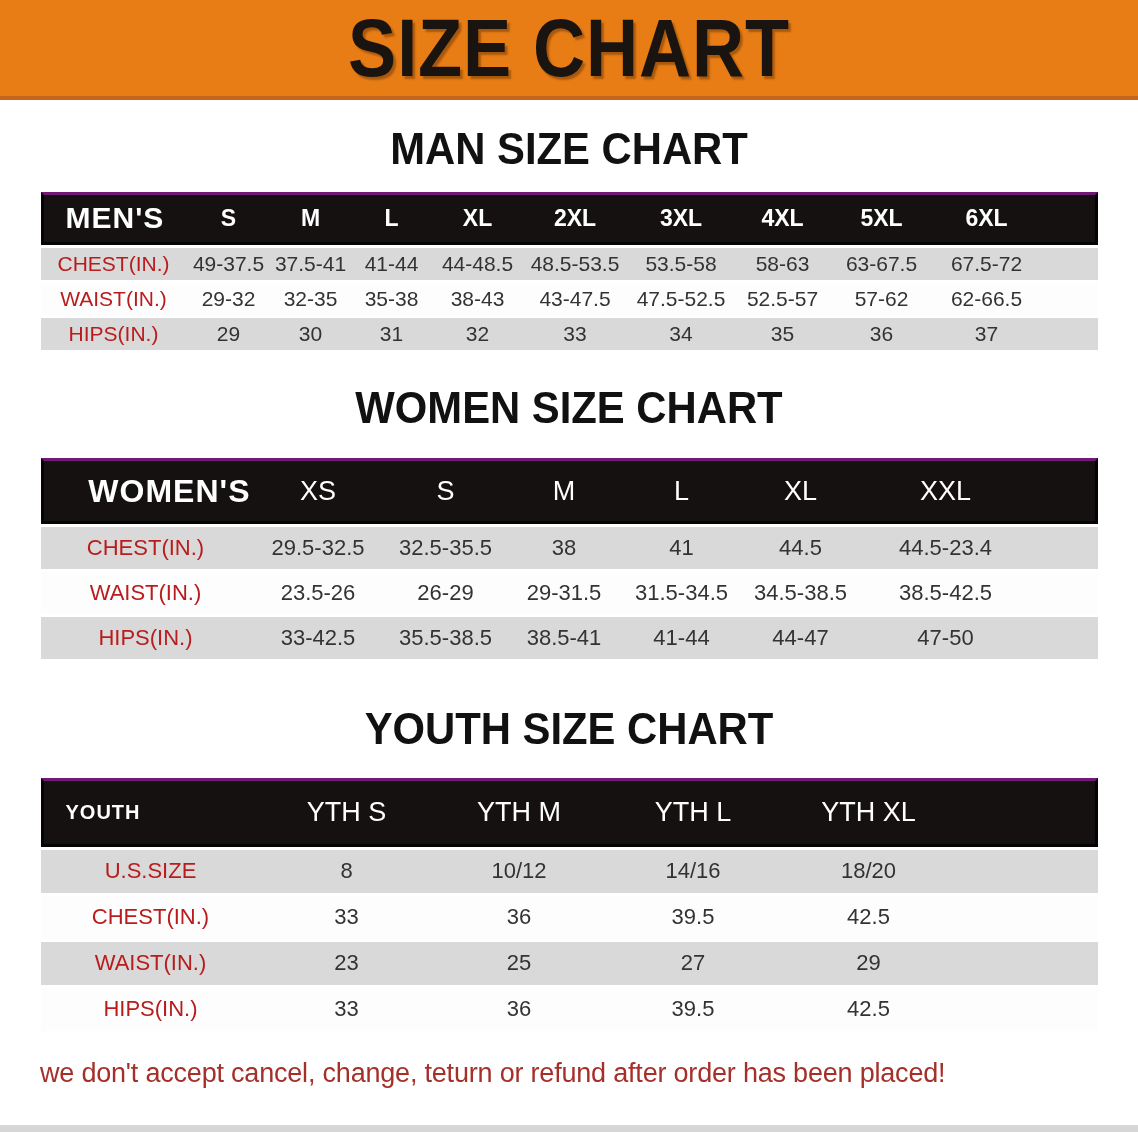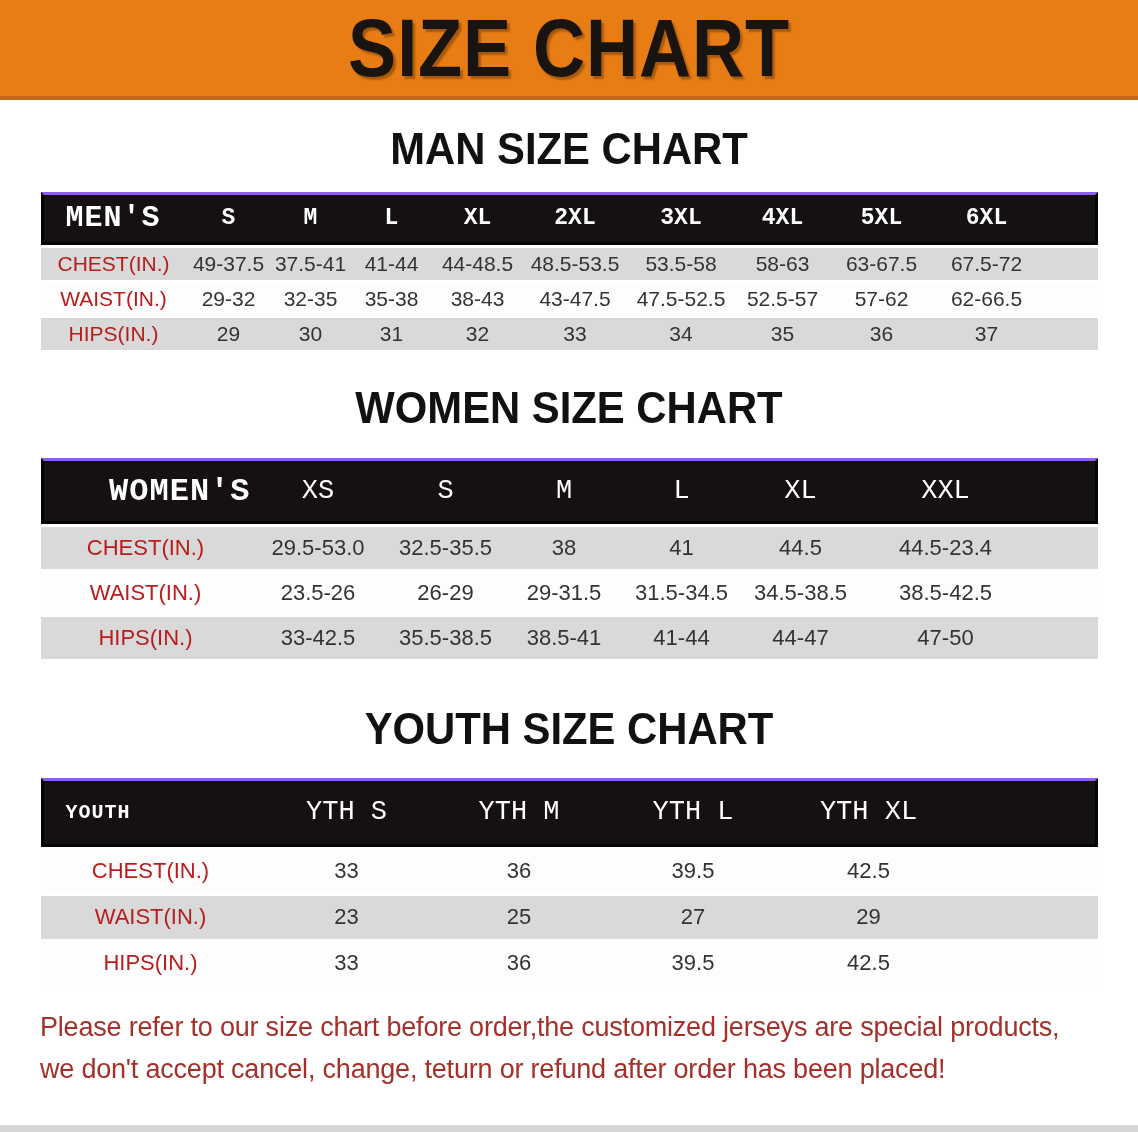--- a/index.html
+++ b/index.html
@@ -57,25 +57,24 @@
   table.size-table {
     width: 1057px;
     margin: 0 auto;
     border-collapse: separate;
     border-spacing: 0 3px;
     table-layout: fixed;
   }
   table.size-table thead th {
     background: #151110;
     color: #ffffff;
-    border-top: 3px solid #8b5cf6;
+    border-top: 3px solid #701a75;
     border-bottom: 3px solid #040404;
     padding: 0;
     white-space: nowrap;
-    font-family: Liberation Mono, monospace;
   }
   table.size-table thead th.corner {
     text-align: left;
     padding-left: 22px;
     letter-spacing: 1px;
     border-left: 3px solid #040404;
   }
   table.size-table thead th.spacer-col {
     border-right: 3px solid #040404;
   }
@@ -226,21 +225,21 @@
         <th>M</th>
         <th>L</th>
         <th>XL</th>
         <th>XXL</th>
         <th class="spacer-col"></th>
       </tr>
     </thead>
   <tbody>
       <tr class="gray">
         <td class="row-label">CHEST(IN.)</td>
-        <td>29.5-53.0</td>
+        <td>29.5-32.5</td>
         <td>32.5-35.5</td>
         <td>38</td>
         <td>41</td>
         <td>44.5</td>
         <td>44.5-23.4</td>
         <td></td>
       </tr>
       <tr class="white">
         <td class="row-label">WAIST(IN.)</td>
         <td>23.5-26</td>
@@ -279,20 +278,28 @@
       <tr>
         <th class="corner">YOUTH</th>
         <th>YTH S</th>
         <th>YTH M</th>
         <th>YTH L</th>
         <th>YTH XL</th>
         <th class="spacer-col"></th>
       </tr>
     </thead>
   <tbody>
+      <tr class="gray">
+        <td class="row-label">U.S.SIZE</td>
+        <td>8</td>
+        <td>10/12</td>
+        <td>14/16</td>
+        <td>18/20</td>
+        <td></td>
+      </tr>
       <tr class="white">
         <td class="row-label">CHEST(IN.)</td>
         <td>33</td>
         <td>36</td>
         <td>39.5</td>
         <td>42.5</td>
         <td></td>
       </tr>
       <tr class="gray">
         <td class="row-label">WAIST(IN.)</td>
@@ -307,17 +314,16 @@
         <td>33</td>
         <td>36</td>
         <td>39.5</td>
         <td>42.5</td>
         <td></td>
       </tr>
     </tbody>
 </table>
 
 <div class="disclaimer">
-  <div>Please refer to our size chart before order,the customized jerseys are special products,</div>
   <div>we don't accept cancel, change, teturn or refund after order has been placed!</div>
 </div>
 
 <div class="bottom-strip"></div>
 
 </body></html>

